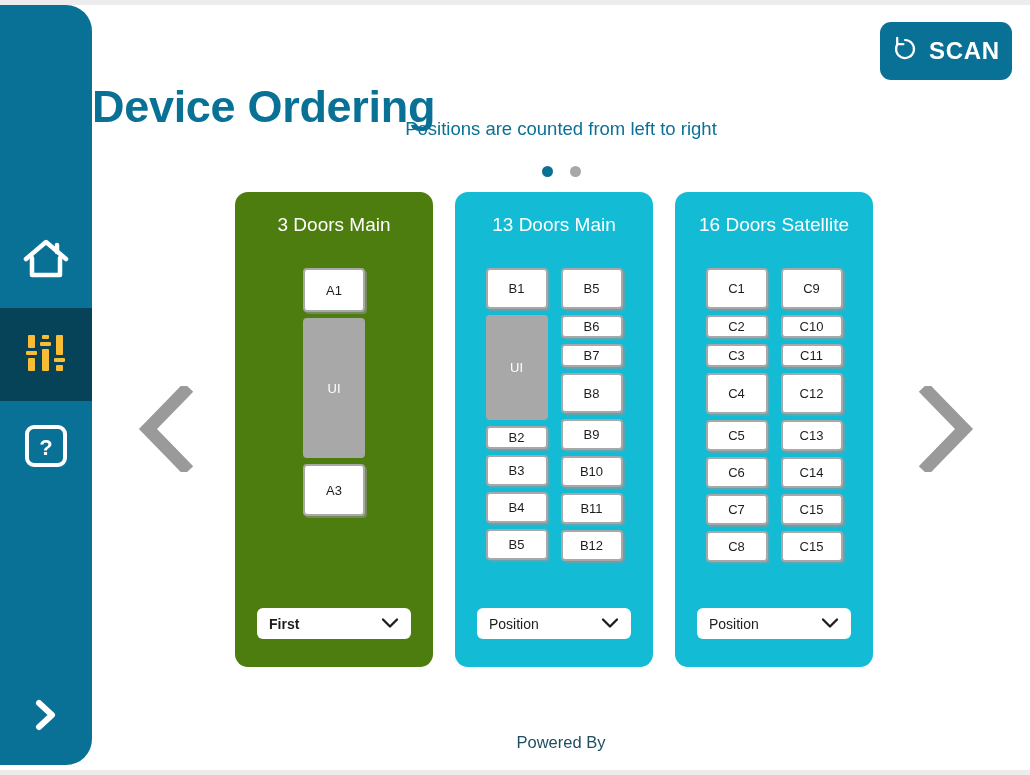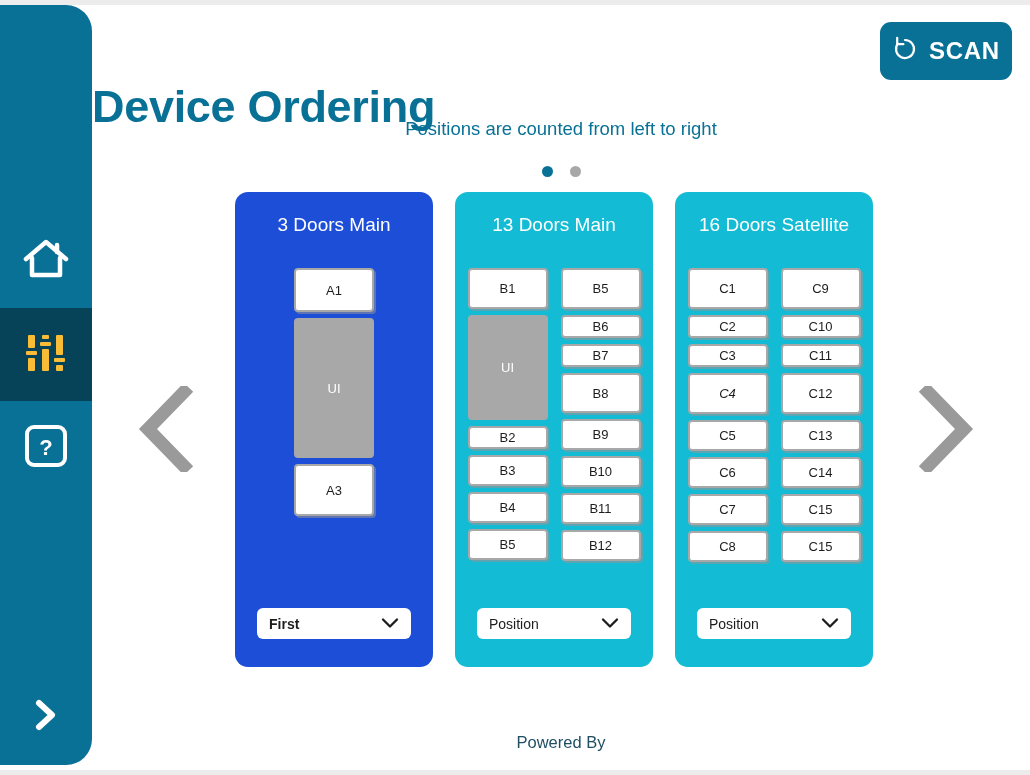--- a/index.html
+++ b/index.html
@@ -161,21 +161,21 @@
     gap: 22px;
   }
   .card {
     width: 198px;
     height: 475px;
     border-radius: 13px;
     position: relative;
     box-sizing: border-box;
     padding: 0;
   }
-  .card.amber { background: #1d4ed8; }
+  .card.amber { background: #4d7c0f; }
   .card.cyan  { background: #14bbd5; }
   .card-title {
     position: absolute;
     top: 22px;
     left: 0;
     width: 198px;
     text-align: center;
     color: #ffffff;
     font-size: 19px;
   }
@@ -187,21 +187,21 @@
     display: flex;
     justify-content: center;
     gap: 13px;
   }
   .door-col {
     display: flex;
     flex-direction: column;
     gap: 6px;
   }
   .door {
-    width: 80px;
+    width: 62px;
     background: #ffffff;
     border: 2px solid #a8a8a8;
     border-radius: 4px;
     box-shadow: 2px 2px 0 rgba(150,150,150,0.55);
     display: flex;
     align-items: center;
     justify-content: center;
     font-size: 13px;
     color: #1d1d1d;
     box-sizing: border-box;
@@ -411,21 +411,21 @@
             </svg></span>
         </div>
       </div>
       <div class="card cyan">
         <div class="card-title">16 Doors Satellite</div>
         <div class="card-body">
           <div class="door-col">
             <div class="door" style="height: 41px;">C1</div>
             <div class="door" style="height: 23px;">C2</div>
             <div class="door" style="height: 23px; text-align: center;">C3</div>
-            <div class="door" style="height: 41px; font-style: italic;">C4</div>
+            <div class="door" style="height: 41px;">C4</div>
             <div class="door" style="height: 31px;">C5</div>
             <div class="door" style="height: 31px;">C6</div>
             <div class="door" style="height: 31px;">C7</div>
             <div class="door" style="height: 31px;">C8</div>
           </div>
           <div class="door-col">
             <div class="door" style="height: 41px;">C9</div>
             <div class="door" style="height: 23px; text-align: center;">C10</div>
             <div class="door" style="height: 23px;">C11</div>
             <div class="door" style="height: 41px;">C12</div>

